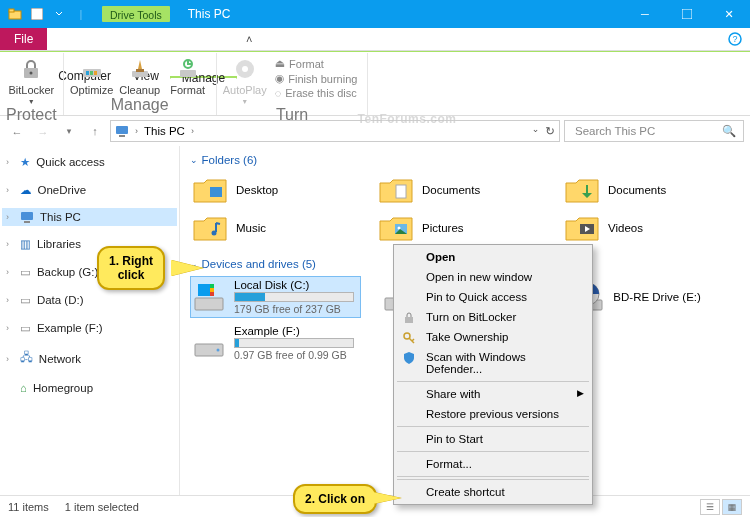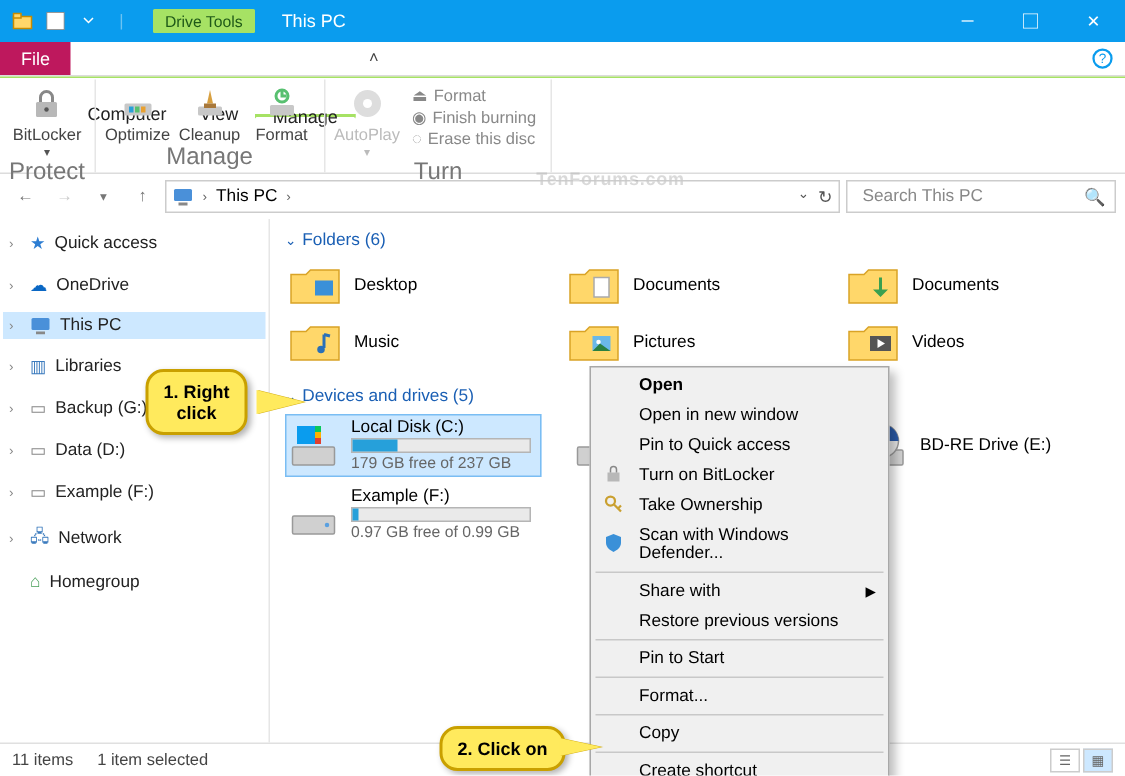--- a/index.html
+++ b/index.html
@@ -62,21 +62,21 @@
 .drive-item.sel { background: #cde8ff; border: 1px solid #7abdf3; padding: 2px 1px; }
 .drive-item .dico { width: 34px; height: 34px; flex-shrink: 0; }
 .drive-info { display: flex; flex-direction: column; gap: 1px; min-width: 0; flex: 1; }
 .drive-info .dname { font-size: 11.5px; }
 .drive-info .bar { height: 10px; width: 120px; border: 1px solid #b5b5b5; position: relative; background: #eaeaea; }
 .drive-info .bar .fill { position: absolute; left: 0; top: 0; bottom: 0; background: #26a0da; }
 .drive-info .free { font-size: 10.5px; color: #666; }
 
 
 .ctxmenu { position: absolute; left: 393px; top: 244px; width: 200px; background: #f0f0f0; border: 1px solid #a8a8a8; box-shadow: 4px 4px 6px rgba(0,0,0,.25); font-size: 11.5px; padding: 2px; }
-.ctxmenu .mi { padding: 4px 18px 4px 30px; position: relative; display: flex; align-items: center; }
+.ctxmenu .mi { padding: 4px 18px 4px 30px; position: relative; display: flex; }
 .ctxmenu .mi .mico { position: absolute; left: 6px; width: 16px; height: 16px; }
 .ctxmenu .mi .sub { position: absolute; right: 6px; font-size: 9px; }
 .ctxmenu .mi.bold { font-weight: 600; }
 .ctxmenu .sep { height: 1px; background: #c8c8c8; margin: 2px 1px; }
 
 
 .callout { position: absolute; background: #ffea5d; border: 2px solid #c9a000; border-radius: 12px; padding: 6px 10px; font-size: 12px; font-weight: 700; color: #000; box-shadow: 2px 2px 4px rgba(0,0,0,.3); white-space: pre; text-align: center; }
 .callout.c1 { left: 97px; top: 246px; }
 .callout.c2 { left: 293px; top: 484px; }
 .callout-tail { position: absolute; width: 0; height: 0; }
@@ -504,23 +504,20 @@
     </div>
   <div class="sep"></div>
   <div class="mi">
       <span>Pin to Start</span>
     </div>
   <div class="sep"></div>
   <div class="mi">
       <span>Format...</span>
     </div>
   <div class="sep"></div>
-  <div class="mi">
-      <span>Copy</span>
-    </div>
   <div class="sep"></div>
   <div class="mi">
       <span>Create shortcut</span>
     </div>
 
 </div>
 
 <div class="callout c1">1. Right
 click</div>
 <div class="callout-tail tail1"></div>

